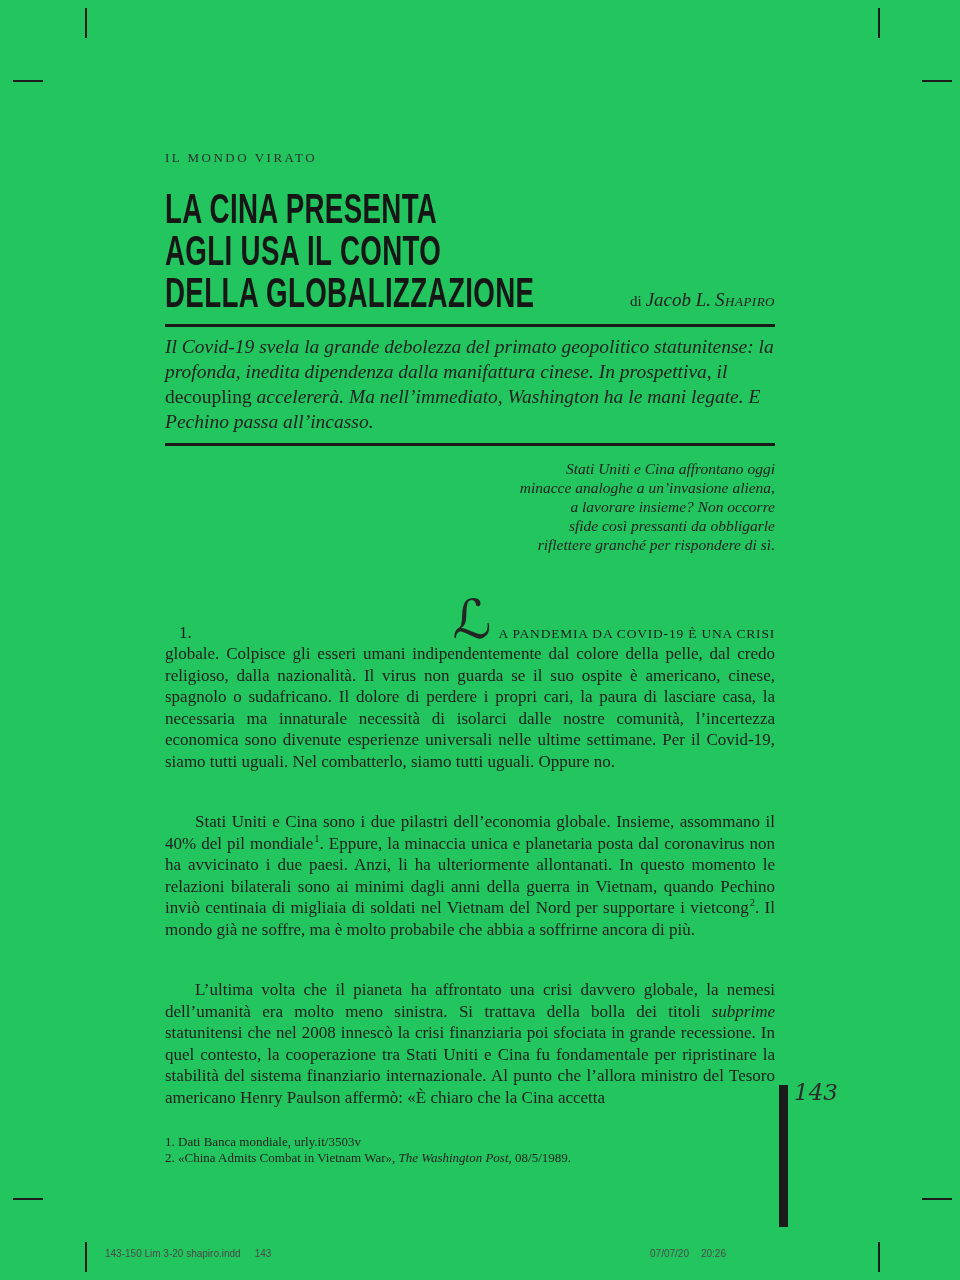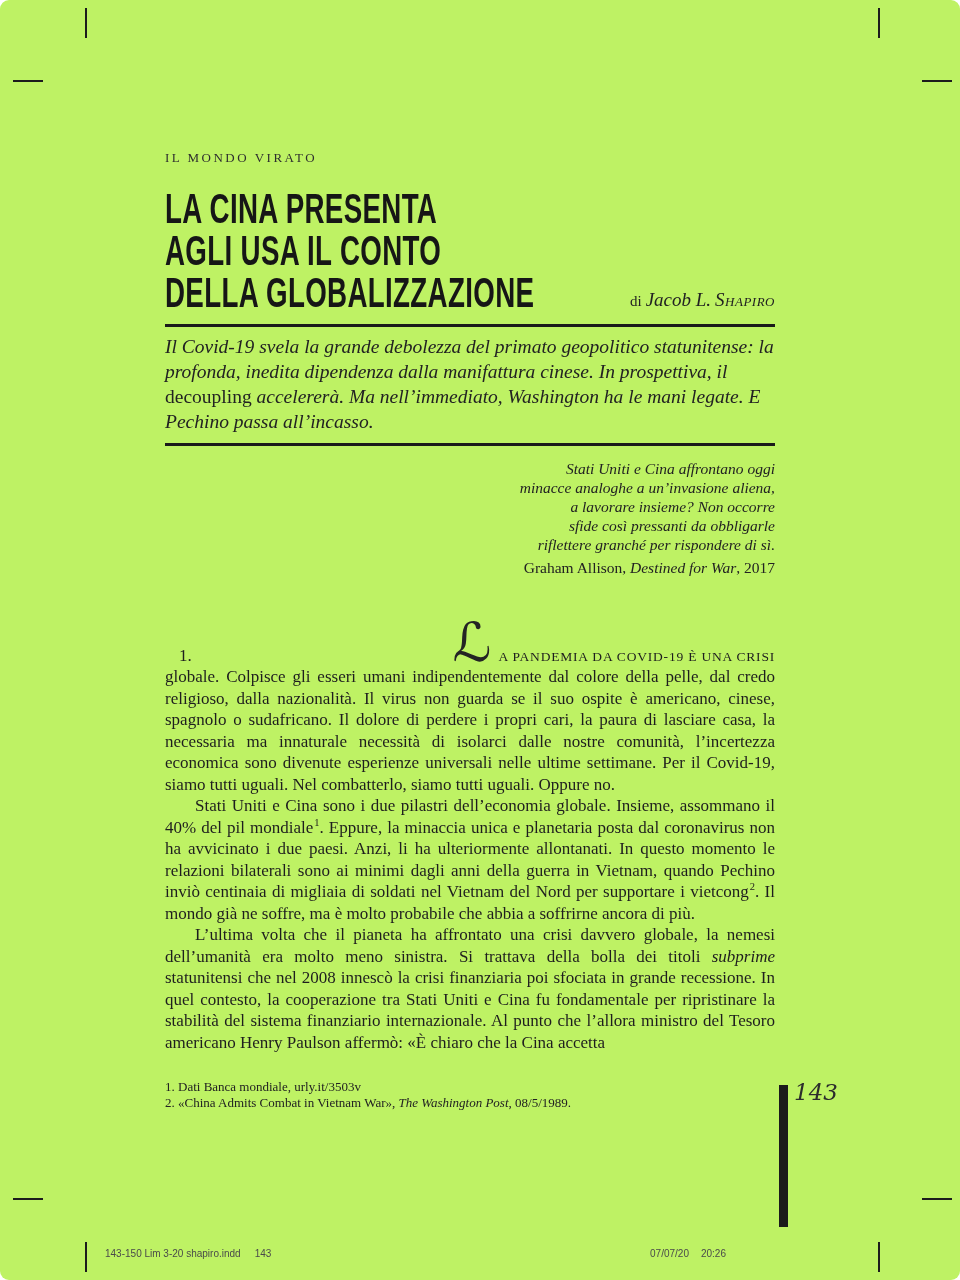--- a/index.html
+++ b/index.html
@@ -1,18 +1,18 @@
 <!DOCTYPE html>
 <html><head>
 <meta charset="utf-8">
 <style>
   html,body { margin:0; padding:0; background:#ffffff; }
   .sheet {
-    position:relative; width:960px; height:1280px; background:#bef264;
-    font-family:"Liberation Serif", serif; color:#1e1e1e; overflow:hidden;border-radius:9px;
+    position:relative; width:960px; height:1280px; background:#22c55e;
+    font-family:"Liberation Serif", serif; color:#1e1e1e; overflow:hidden;
   }
   
   .crop { position:absolute; background:#1c1c1c; }
   .crop.v { width:2px; height:30px; }
   .crop.h { width:30px; height:2px; }
   .cm-tl-v { left:85px; top:8px; }
   .cm-tl-h { left:13px; top:80px; }
   .cm-tr-v { left:878px; top:8px; }
   .cm-tr-h { left:922px; top:80px; }
   .cm-bl-h { left:13px; top:1198px; }
@@ -52,21 +52,21 @@
   .opener { display:flex; align-items:baseline; margin-top:56px; }
   .section-num { margin-left:14px; font-size:17px; }
   .spacer { flex:1; }
   .dropcap {
     font-family:"DejaVu Serif","DejaVu Sans",serif;
     font-size:54px; line-height:20px; margin-right:7px; color:#242424;
   }
   .opener-caps { font-size:13.5px; letter-spacing:0.8px; white-space:nowrap; }
 
   .para { font-size:17px; line-height:21.5px; text-align:justify; margin:0; }
-  .para.indent { text-indent:30px; }
+  .para.indent { text-indent:30px;margin-top:39px; }
   .it { font-style:italic; }
   sup.fnref { font-size:10.5px; line-height:0; vertical-align:super; margin-left:1px; }
 
   .footnotes { margin-top:26px; font-size:13px; line-height:16px; color:#222; }
   .footnote { margin:0; }
   .fn-work { font-style:italic; }
 
   .folio-bar { position:absolute; left:779px; top:1085px; width:9px; height:142px; background:#1b1b1b; }
   .folio-num {
     position:absolute; left:794px; top:1079px;
@@ -117,21 +117,20 @@
 
     <hr class="rule">
 
     <div class="epigraph">
       <div>Stati Uniti e Cina affrontano oggi</div>
       <div>minacce analoghe a un’invasione aliena,</div>
       <div>a lavorare insieme? Non occorre</div>
       <div>sfide così pressanti da obbligarle</div>
       <div>riflettere granché per rispondere di sì.</div>
     </div>
-    <div class="attribution"><span>Graham Allison, </span><span class="work">Destined for War</span><span>, 2017</span></div>
 
     <div class="opener">
       <span class="section-num">1.</span>
       <span class="spacer"></span>
       <span class="dropcap">ℒ</span>
       <span class="opener-caps">A PANDEMIA DA COVID-19 È UNA CRISI</span>
     </div>
 
     <p class="para">globale. Colpisce gli esseri umani indipendentemente dal colore della pelle, dal credo religioso, dalla nazionalità. Il virus non guarda se il suo ospite è americano, cinese, spagnolo o sudafricano. Il dolore di perdere i propri cari, la paura di lasciare casa, la necessaria ma innaturale necessità di isolarci dalle nostre comunità, l’incertezza economica sono divenute esperienze universali nelle ultime settimane. Per il Covid-19, siamo tutti uguali. Nel combatterlo, siamo tutti uguali. Oppure no.</p>
 

